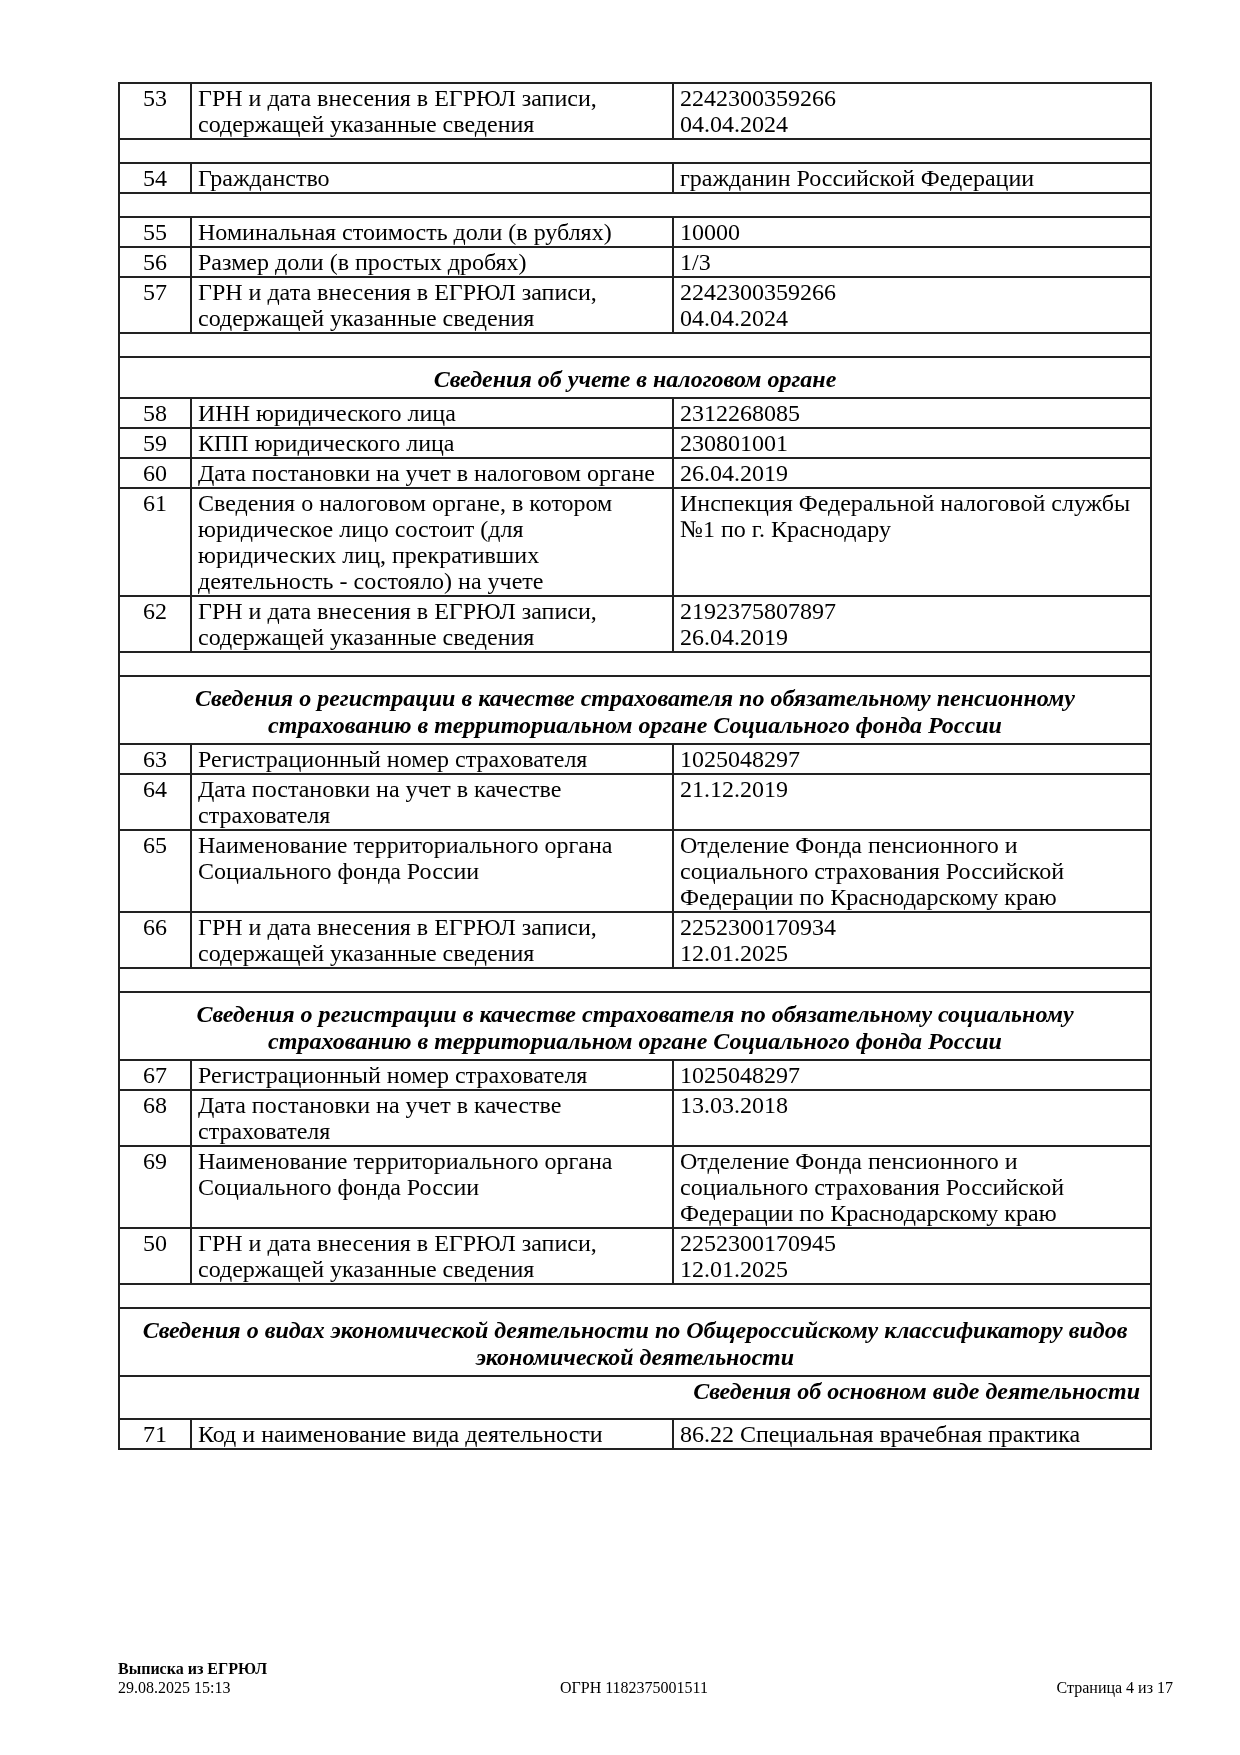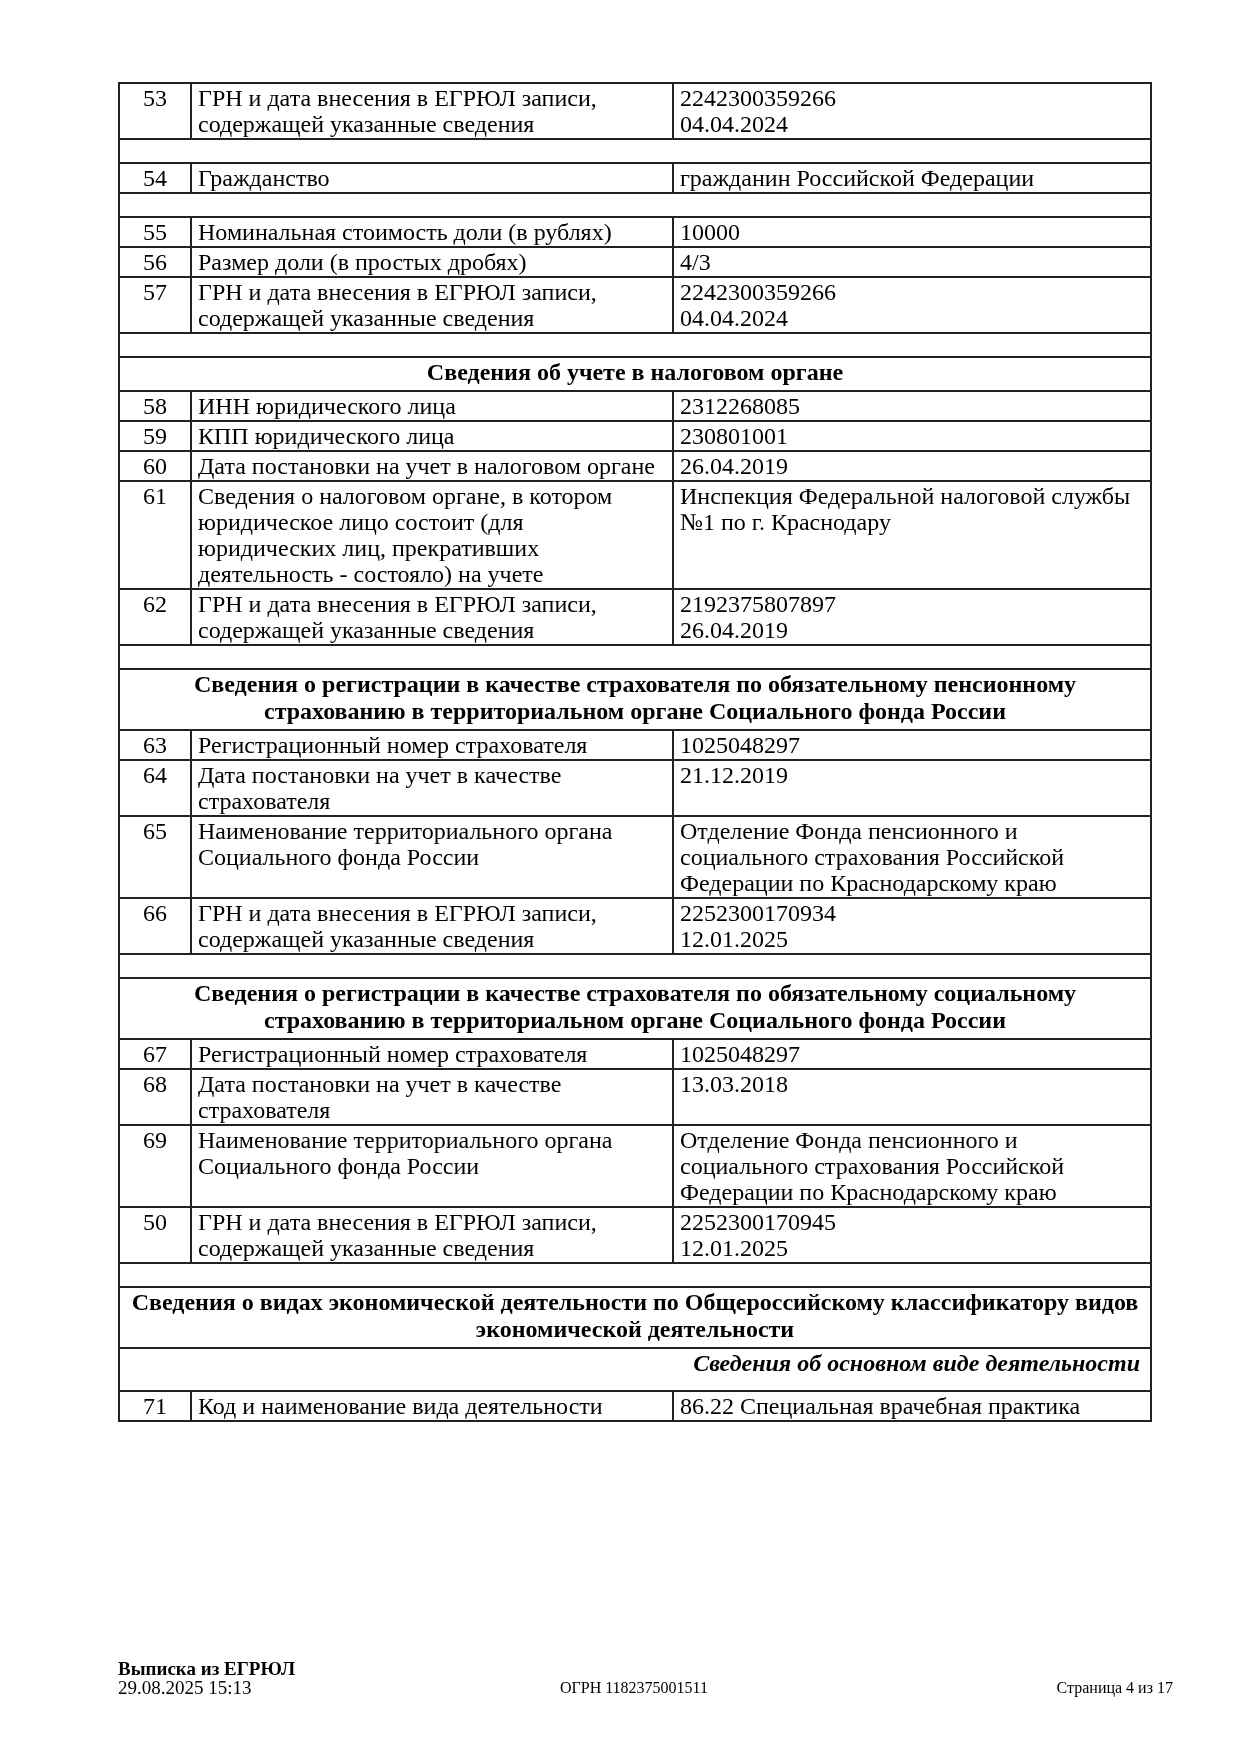--- a/index.html
+++ b/index.html
@@ -27,39 +27,40 @@
     overflow: hidden;
   }
   col.col-num   { width: 72px; }
   col.col-label { width: 482px; }
   col.col-value { width: 478px; }
   td.cell-num { text-align: center; padding: 1px 2px; }
   tr.spacer td { height: 22px; padding: 0; }
   tr.section td {
     font-weight: bold;
     text-align: center;
-    padding: 1px 10px 4px;
+    padding: 8px 10px 4px;
     line-height: 27px;
+    font-style: italic;
   }
   tr.subsection td {
     font-weight: bold;
     font-style: italic;
     text-align: right;
     padding: 1px 10px 14px;
   }
   tr.subnote td {
     font-style: italic;
     text-align: center;
     padding: 1px 10px 2px;
   }
   .vline { min-height: 0; }
   .footer-left {
     position: absolute;
     left: 118px; top: 1659px;
-    font-size: 19px; line-height: 19px;
+    font-size: 16px; line-height: 19px;
   }
   .footer-title { font-weight: bold; }
   .footer-center {
     position: absolute;
     left: 118px; top: 1678px;
     width: 1032px;
     text-align: center;
     font-size: 16px; line-height: 19px;
   }
   .footer-right {
@@ -111,21 +112,21 @@
         <td class="cell-label">Номинальная стоимость доли (в рублях)</td>
         <td class="cell-value">
           <div class="vline">10000</div>
         </td>
       </tr>
 
       <tr class="data">
         <td class="cell-num">56</td>
         <td class="cell-label">Размер доли (в простых дробях)</td>
         <td class="cell-value">
-          <div class="vline">4/3</div>
+          <div class="vline">1/3</div>
         </td>
       </tr>
 
       <tr class="data">
         <td class="cell-num">57</td>
         <td class="cell-label">ГРН и дата внесения в ЕГРЮЛ записи, содержащей указанные сведения</td>
         <td class="cell-value">
           <div class="vline">2242300359266</div>
           <div class="vline">04.04.2024</div>
         </td>

